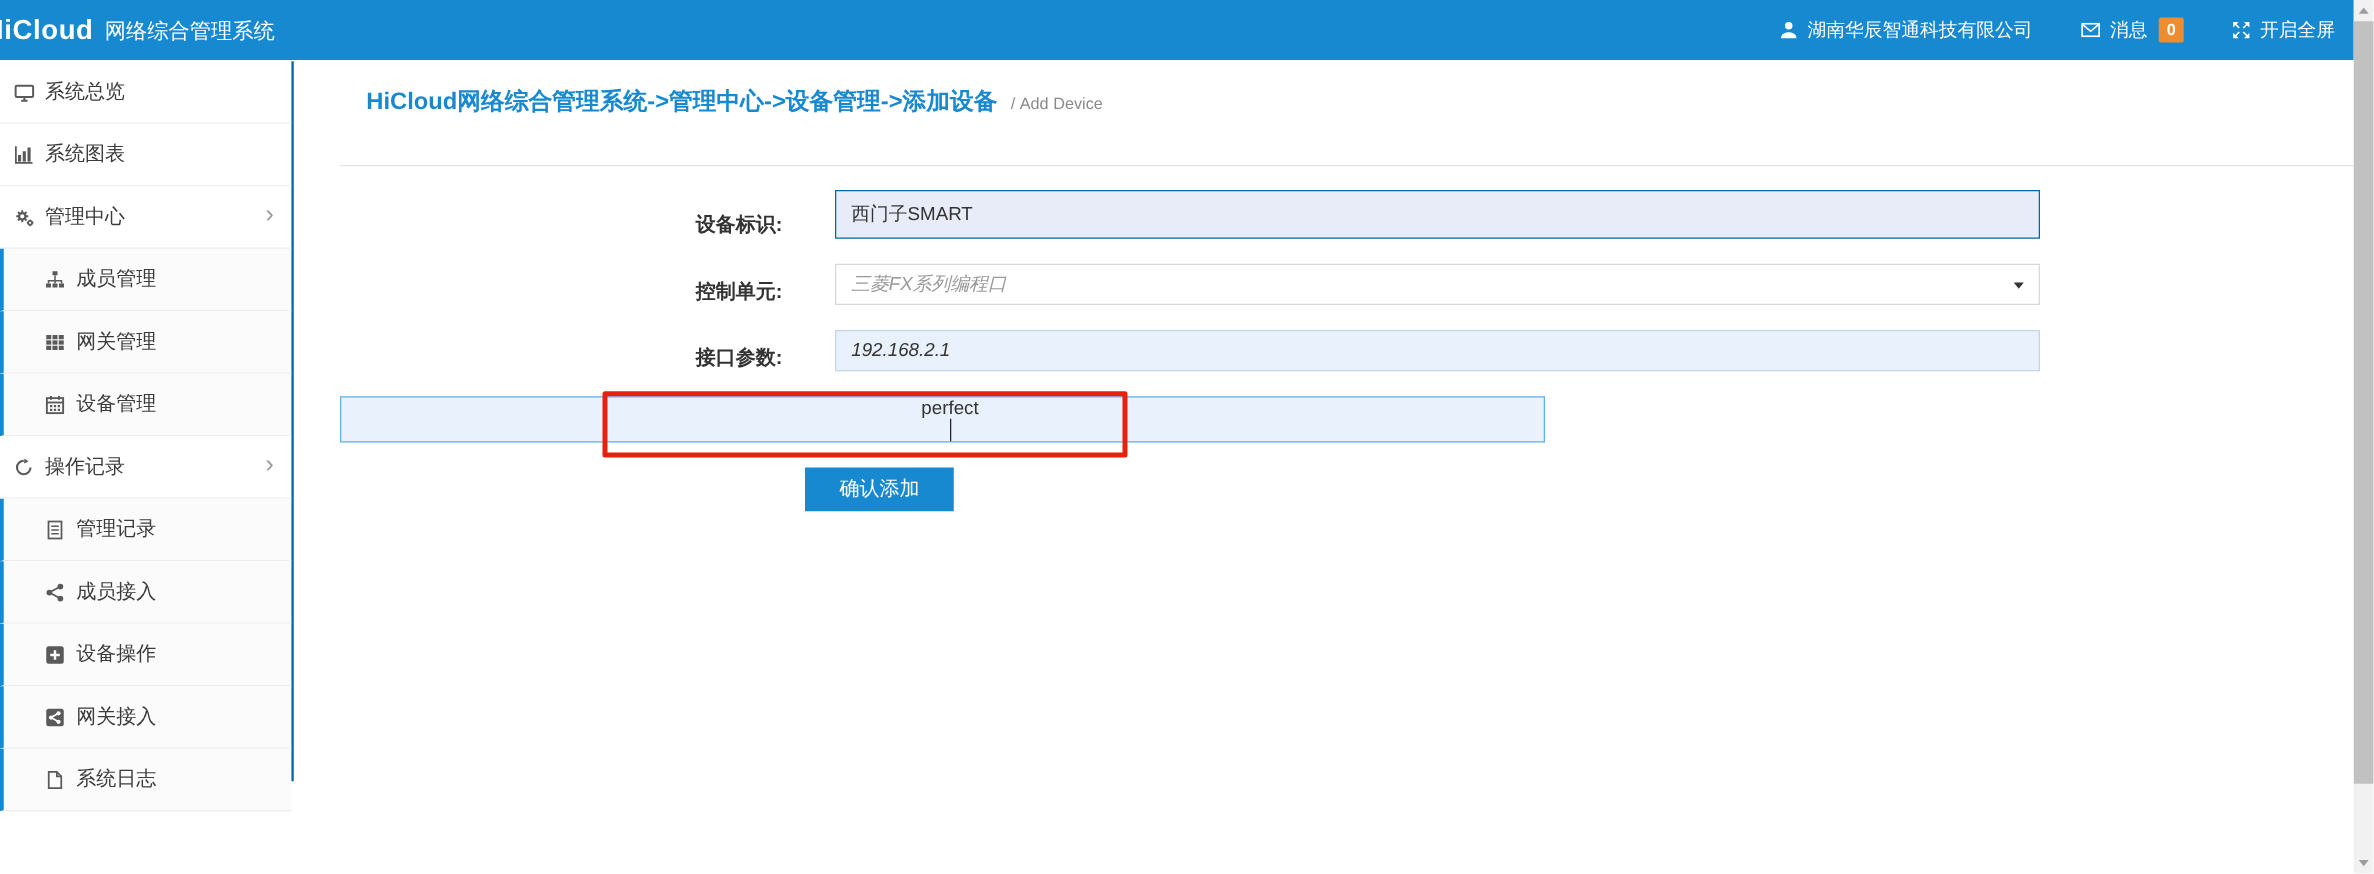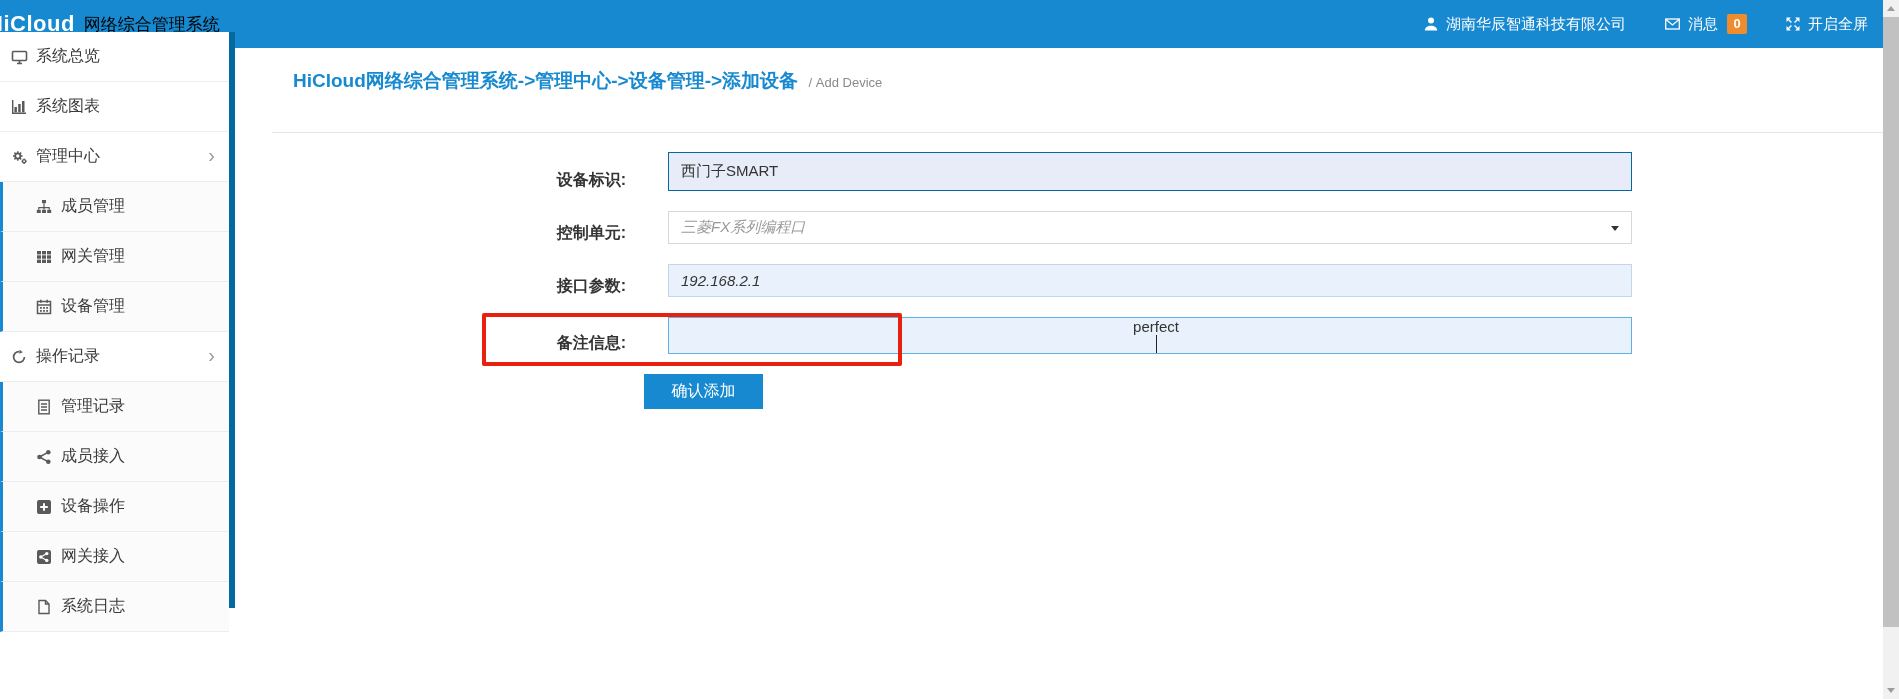--- a/index.html
+++ b/index.html
@@ -4,29 +4,29 @@
 <style>
   * { margin:0; padding:0; box-sizing:border-box; }
   html,body { background:#fff; }
   body { font-family:"Liberation Sans","DejaVu Sans",sans-serif; }
   .page { position:relative; width:1899px; height:699px; overflow:hidden; background:#fff; }
 
   
   .topbar { position:absolute; left:0; top:0; width:1883px; height:48px; background:#1789d0; }
   .logo { position:absolute; left:-13px; top:0; height:48px; display:flex; align-items:center; white-space:nowrap; }
   .logo-bold { font-size:22px; font-weight:bold; color:#fff; letter-spacing:.5px; }
-  .logo-cn { font-size:17px; color:#000000; margin-left:9px; }
+  .logo-cn { font-size:17px; color:#ffffff; margin-left:9px; }
   .topbar-right { position:absolute; right:15px; top:0; height:48px; display:flex; align-items:center; color:#fff; font-size:15px; }
   .tb-item { display:flex; align-items:center; cursor:pointer; white-space:nowrap; }
   .tb-item + .tb-item { margin-left:38px; }
   .tb-icon { display:inline-flex; margin-right:7px; }
   .badge { display:inline-block; min-width:20px; height:20px; line-height:20px; text-align:center; background:#ef8c2d; color:#fff; font-size:13px; font-weight:bold; margin-left:9px; border-radius:2px; padding:0 4px; }
 
   
-  .sidebar { position:absolute; left:0; top:32px; width:235px; height:576px; background:#fff; border-right:6px solid #0369a1; }
+  .sidebar { position:absolute; left:0; top:49px; width:235px; height:576px; background:#fff; border-right:2px solid #0369a1; }
   .s-item { position:relative; height:50px; display:flex; align-items:center; border-bottom:1px solid #ededed; font-size:16px; color:#3b3b3b; cursor:pointer; background:#fff; }
   .s-item.top { padding-left:8px; }
   .s-item.sub { padding-left:30px; background:#fbfbfb; border-left:3px solid #1789d0; }
   .s-icon { width:22px; display:inline-flex; justify-content:center; margin-right:6px; flex:none; }
   .s-chevron { position:absolute; right:14px; top:50%; transform:translateY(-58%); color:#999; font-size:20px; }
   .s-star { position:absolute; right:13px; top:50%; transform:translateY(-50%); color:#f6a821; font-size:16px; }
 
   
   .main { position:absolute; left:247px; top:48px; width:1647px; height:651px; background:#fff;margin-left:25px; }
   .crumbwrap { height:85px; border-bottom:1px solid #e5e5e5; padding:20px 0 0 21px; white-space:nowrap; }
@@ -290,21 +290,20 @@
       </div>
 
       <div class="frow">
         <div class="flabel">接口参数:</div>
         <div class="fctrl c-input4 h33">
           <span>192.168.2.1</span>
         </div>
       </div>
 
       <div class="frow">
-        <div class="flabel">备注信息:</div>
         <div class="fctrl c-input5 h37">
           <span>perfect</span>
           <span class="text-caret"></span>
         </div>
       </div>
 
       <button class="submit-btn">确认添加</button>
 
     </div>
   </main>

